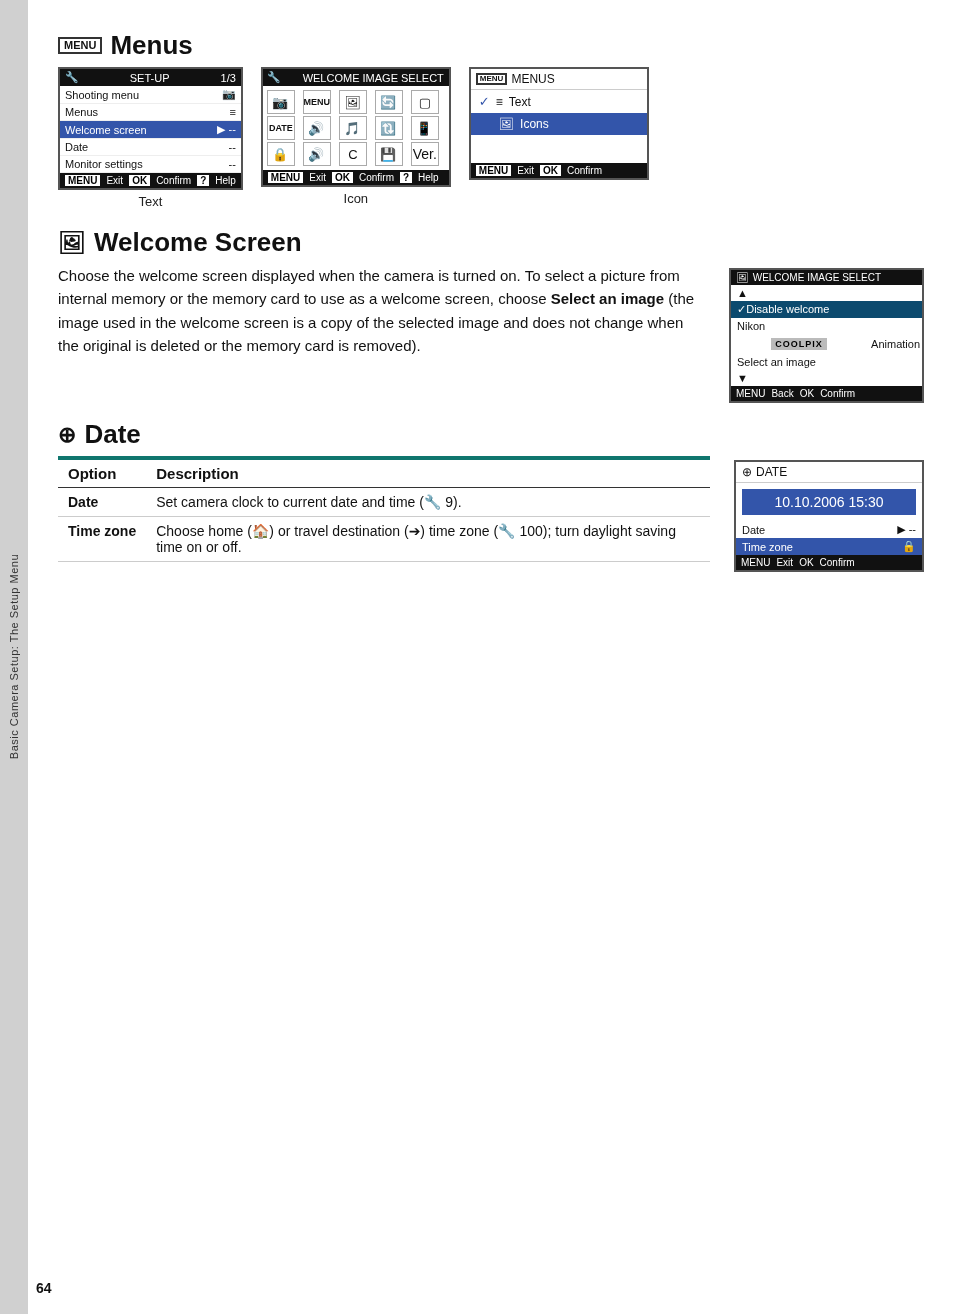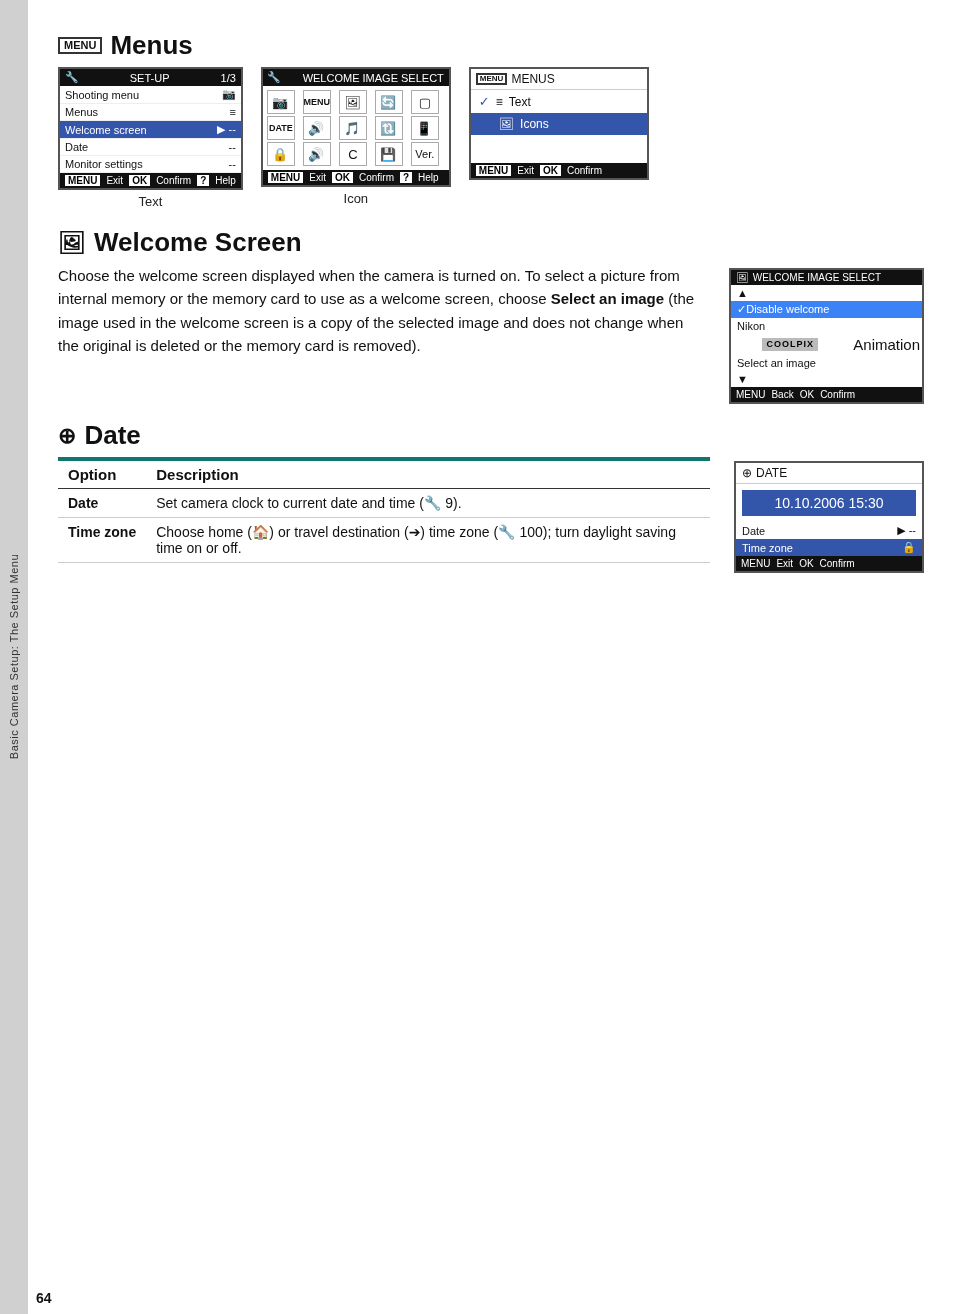--- a/index.html
+++ b/index.html
@@ -205,21 +205,21 @@
       font-size: 10px;
     }
     .welcome-list-row {
       display: flex;
       align-items: center;
       justify-content: space-between;
       padding: 2px 6px;
       font-size: 11px;
     }
     .welcome-list-row.selected-blue {
-      background: #3b82f6;
+      background: #0c4a6e;
       color: #fff;
     }
     .welcome-coolpix {
       background: #bbb;
       color: #000;
       font-size: 9px;
       font-weight: bold;
       padding: 1px 4px;
       letter-spacing: 1px;
       margin: 2px auto;
@@ -315,21 +315,21 @@
       color: #fff;
       padding: 2px 5px;
       font-size: 10px;
       display: flex;
       gap: 6px;
     }
 
     
     .page-number {
       position: absolute;
-      bottom: 8px;
+      bottom: 18px;
       left: 36px;
       font-size: 14px;
       font-weight: bold;
     }
 
     
     .sym-icon {
       font-size: 22px;
       line-height: 1;
     }
@@ -407,21 +407,21 @@
             <div class="icon-grid-cell">▢</div>
             <div class="icon-grid-cell" style="font-size:9px;font-weight:bold;">DATE</div>
             <div class="icon-grid-cell">🔊</div>
             <div class="icon-grid-cell">🎵</div>
             <div class="icon-grid-cell">🔃</div>
             <div class="icon-grid-cell">📱</div>
             <div class="icon-grid-cell">🔒</div>
             <div class="icon-grid-cell">🔊</div>
             <div class="icon-grid-cell">C</div>
             <div class="icon-grid-cell">💾</div>
-            <div class="icon-grid-cell" style="font-size:11px;">Ver.</div>
+            <div class="icon-grid-cell" style="font-size:14px;">Ver.</div>
           </div>
           <div class="cam-screen-footer">
             <span class="btn-label">MENU</span>
             <span>Exit</span>
             <span class="btn-label">OK</span>
             <span>Confirm</span>
             <span class="btn-label">?</span>
             <span>Help</span>
           </div>
         </div>
@@ -478,21 +478,21 @@
           </div>
           <div class="welcome-list-row selected-blue">
             <span>✓Disable welcome</span>
           </div>
           <div class="welcome-list-row">
             <span>Nikon</span>
           </div>
           <div style="display:flex;justify-content:center;padding:2px;">
             <span class="welcome-coolpix">COOLPIX</span>
             <div style="display:flex;flex-direction:column;justify-content:center;">
-              <span style="font-size:15px;padding-left:6px;">Animation</span>
+              <span style="font-size:11px;padding-left:6px;">Animation</span>
             </div>
           </div>
           <div class="welcome-list-row">
             <span>Select an image</span>
           </div>
           <div style="display:flex;align-items:center;padding:2px 6px;">
             <span>▼</span>
           </div>
           <div class="welcome-screen-footer">
             <span class="btn-label">MENU</span>

